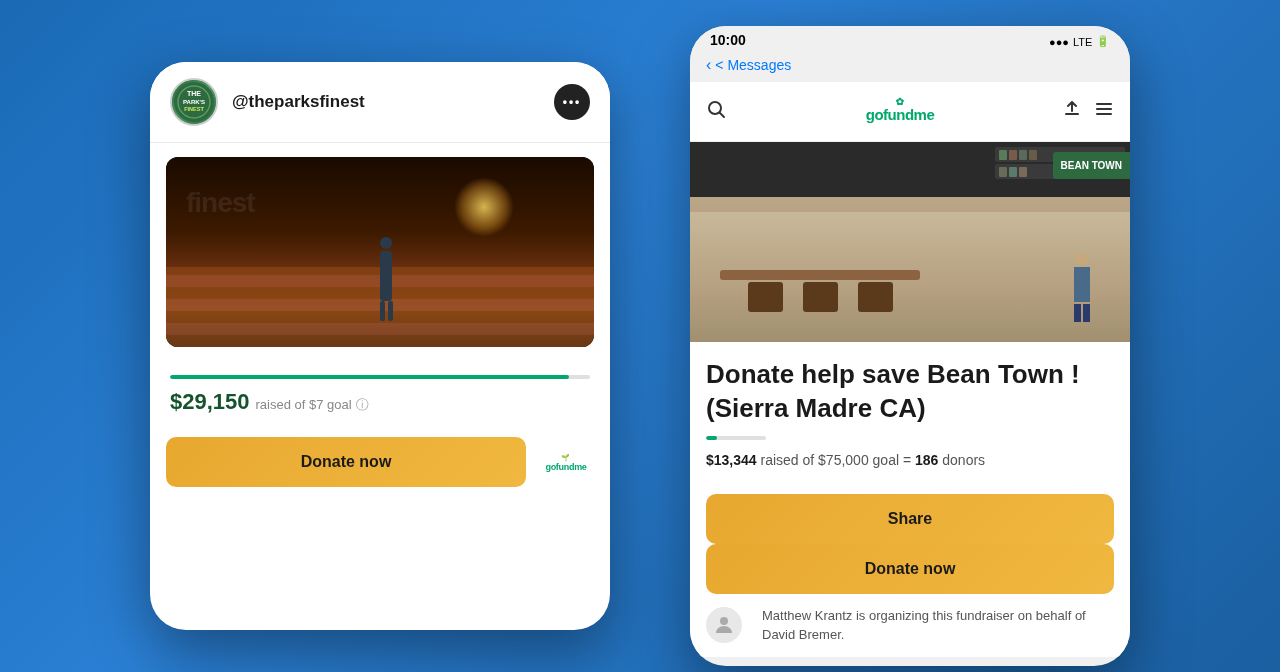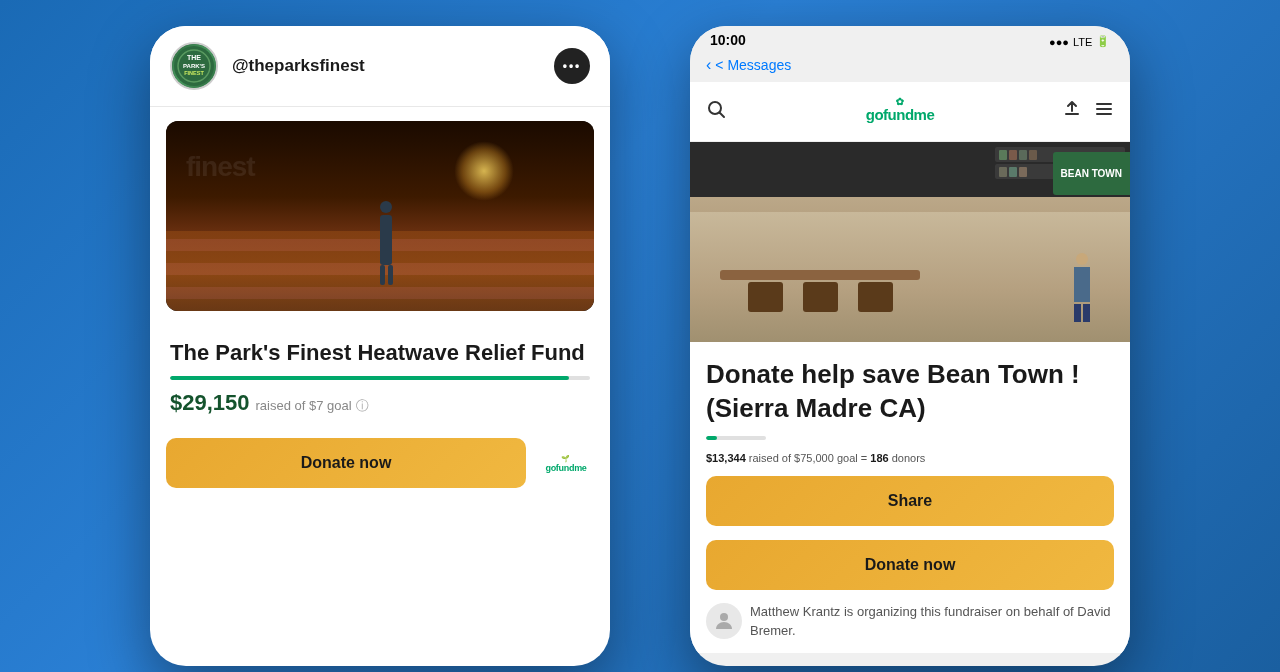--- a/index.html
+++ b/index.html
@@ -21,21 +21,21 @@
       align-items: center;
       justify-content: center;
       width: 100%;
       height: 100%;
       position: relative;
     }
 
     
     .phone-left {
       width: 460px;
-      height: 640px;
+      height: 568px;
       background: #fff;
       border-radius: 36px;
       overflow: hidden;
       box-shadow: 0 20px 60px rgba(0,0,0,0.4);
       position: relative;
       top: 10px;
       left: -20px;
     }
 
     
@@ -368,21 +368,21 @@
     }
 
     .bean-town-badge {
       position: absolute;
       top: 10px;
       right: 0;
       background: #2d6a3f;
       color: #fff;
       font-size: 10px;
       font-weight: 700;
-      padding: 16px 8px;
+      padding: 8px 8px;
       border-radius: 3px 0 0 3px;
     }
 
     .right-campaign-content {
       padding: 16px 16px 12px;
     }
 
     .right-campaign-title {
       font-size: 26px;
       font-weight: 700;
@@ -405,38 +405,39 @@
       position: absolute;
       left: 0;
       top: 0;
       height: 100%;
       background: #00a86b;
       border-radius: 2px;
       width: 18%;
     }
 
     .fundraise-stats {
-      font-size: 11px;
+      font-size: 14px;
       color: #555;
+      margin-bottom: 14px;
     }
 
     .amount-bold {
       font-weight: 700;
       color: #1a1a1a;
     }
 
     .donors-bold {
       font-weight: 700;
       color: #1a1a1a;
     }
 
     .right-actions {
       display: flex;
       flex-direction: column;
-      gap: 14px;
+      gap: 0;
       padding: 0 16px;
       justify-content: flex-end;
     }
 
     .share-btn {
       background: linear-gradient(135deg, #e8a830, #f0b840);
       border: none;
       border-radius: 10px;
       padding: 16px;
       font-size: 16px;
@@ -455,21 +456,21 @@
       font-weight: 600;
       color: #1a1a1a;
       cursor: pointer;
       text-align: center;
     }
 
     .organizer-row {
       display: flex;
       align-items: center;
       padding: 12px 16px;
-      gap: 8px;
+      gap: 20px;
     }
 
     .organizer-icon {
       width: 36px;
       height: 36px;
       border-radius: 50%;
       background: #e8e8e8;
       display: flex;
       align-items: center;
       justify-content: center;
@@ -522,21 +523,20 @@
             <div class="figure-leg"></div>
             <div class="figure-leg"></div>
           </div>
         </div>
 
         <div style="position:absolute;top:30px;left:20px;font-size:28px;font-weight:900;color:rgba(255,255,255,0.08);letter-spacing:-1px;">finest</div>
       </div>
     </div>
 
     <div class="campaign-info">
-      <div class="campaign-title">The Park's Finest Heatwave Relief Fund</div>
       <div class="progress-bar-left">
         <div class="progress-fill-left"></div>
       </div>
       <div style="display:flex;align-items:baseline;padding-bottom:8px;">
         <span class="raised-amount">$29,150</span>
         <span class="raised-label">raised of $7 goal</span>
         <span class="info-icon">ⓘ</span>
       </div>
     </div>
 

